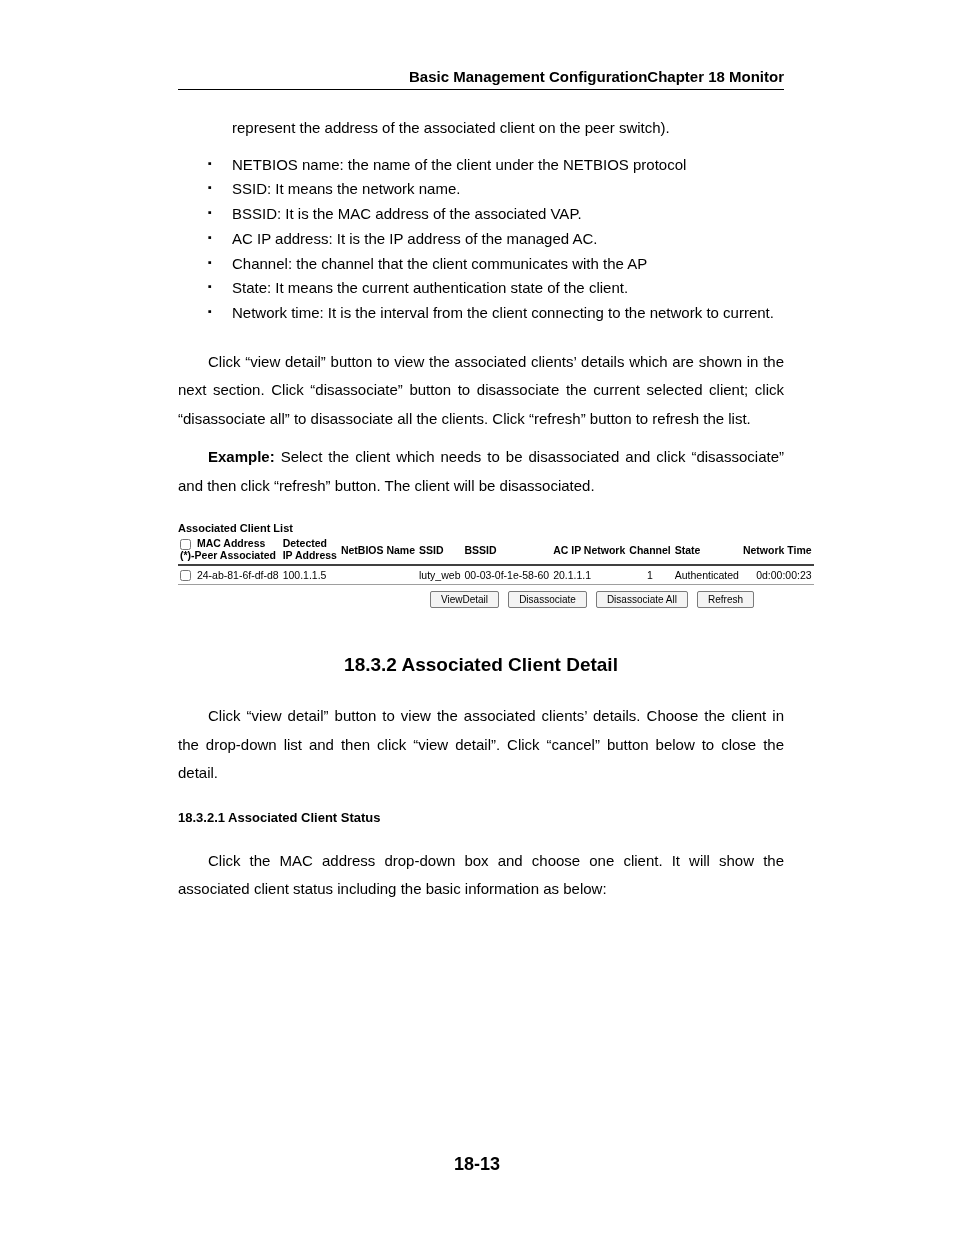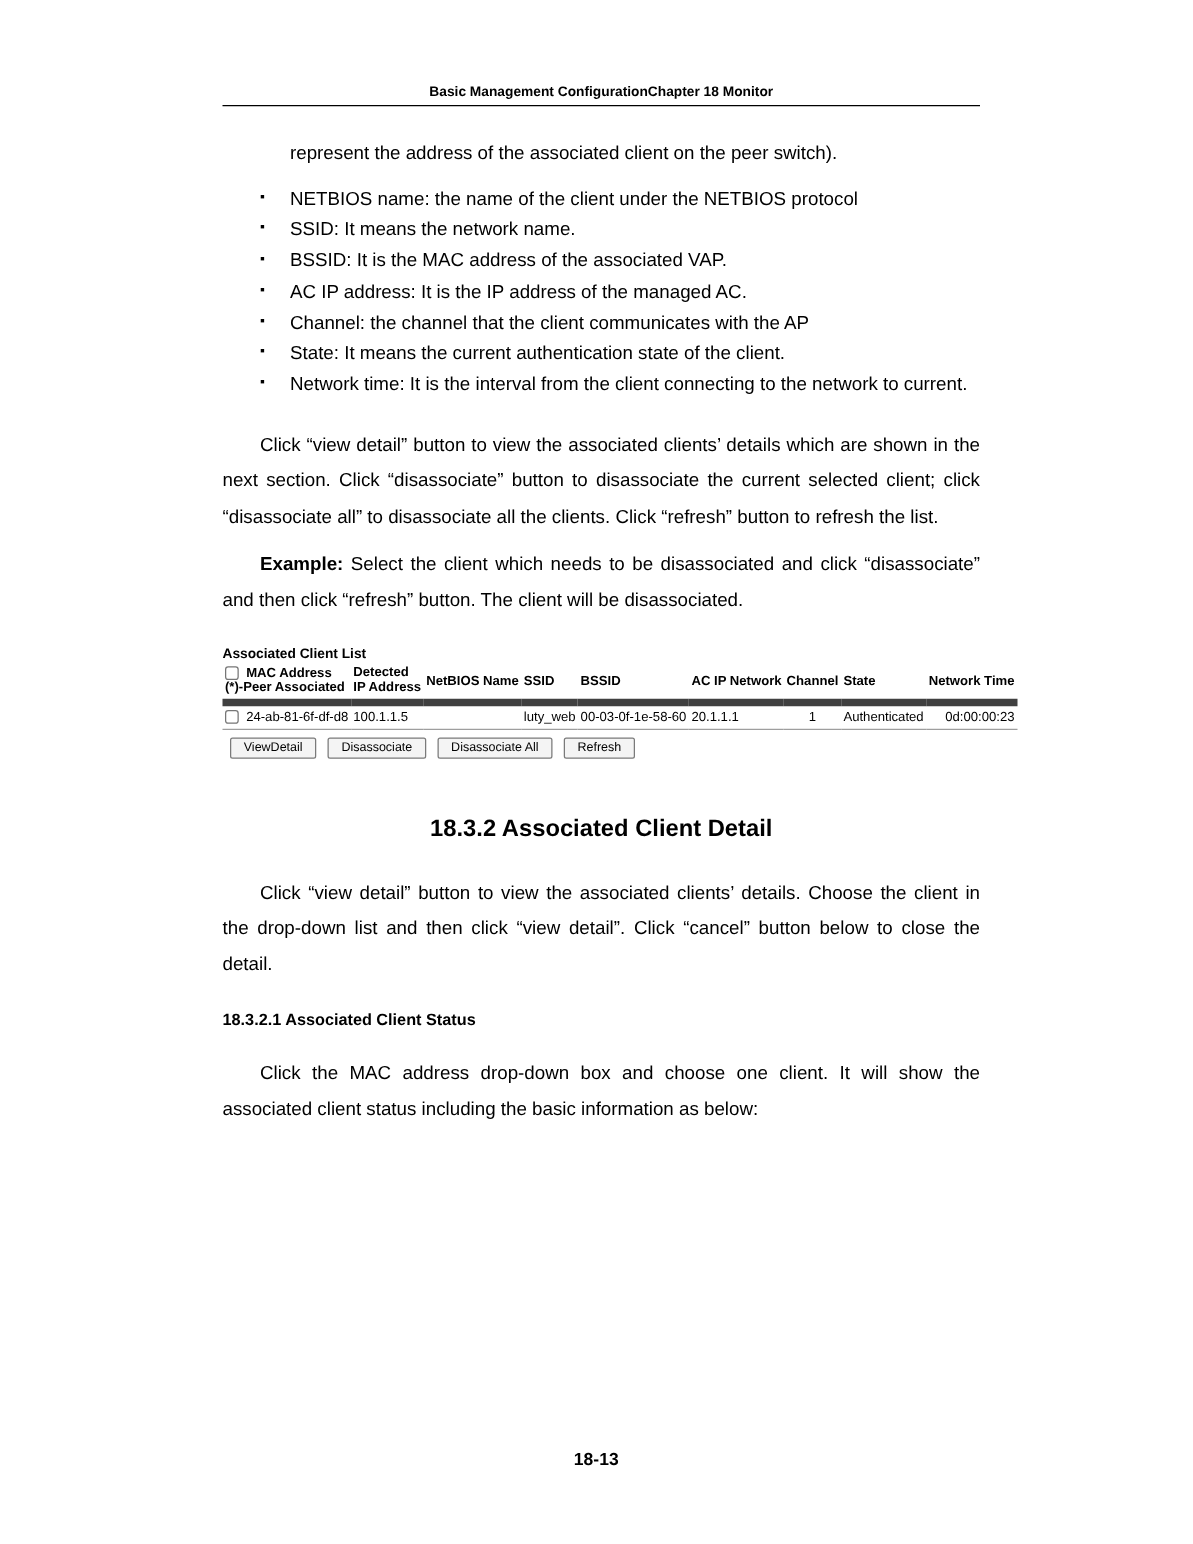--- a/index.html
+++ b/index.html
@@ -13,23 +13,23 @@
   .page {
     width: 954px;
     min-height: 1235px;
     margin: 0 auto;
     box-sizing: border-box;
     padding: 68px 170px 0 178px;
     position: relative;
   }
   .runhead {
     display: flex;
-    justify-content: center;
+    justify-content: flex-end;
     font-weight: bold;
-    font-size: 11px;
+    font-size: 15px;
     border-bottom: 1.5px solid #000;
     padding-bottom: 4px;
     margin-bottom: 24px;
   }
   .body-text p {
     margin: 0 0 10px 0;
     line-height: 1.9;
     text-align: justify;
   }
   .body-text p.indent { text-indent: 2em; }
@@ -55,24 +55,24 @@
     margin: 22px 0 46px 0;
     font-family: Verdana, Arial, sans-serif;
     font-size: 11px;
     color: #000;
     width: 576px;
   }
   .shot .title { font-weight: bold; margin-bottom: 2px; font-size: 11px; }
   .shot table { width: 100%; border-collapse: collapse; font-size: 10.5px; }
   .shot thead th { font-weight: bold; text-align: left; padding: 2px 2px; white-space: nowrap; }
   .shot thead th.stack { line-height: 1.1; }
-  .shot tbody tr { border-top: 6px solid #404040; border-bottom: 1px solid #9e9e9e; }
+  .shot tbody tr { border-top: 2px solid #404040; border-bottom: 1px solid #9e9e9e; }
   .shot tbody td { padding: 3px 2px; white-space: nowrap; }
   .shot input[type=checkbox] { width: 11px; height: 11px; margin: 0 3px 0 0; vertical-align: middle; accent-color:#555; }
-  .shot .btnrow { margin-top: 6px; }
+  .shot .btnrow { text-align: right; margin-top: 6px; }
   .shot .btn {
     display: inline-block;
     border: 1px solid #7a7a7a;
     border-radius: 2px;
     background: #f4f4f4;
     font-size: 10px;
     padding: 2px 10px;
     margin-left: 6px;
     font-family: Verdana, Arial, sans-serif;
     cursor: default;
@@ -89,21 +89,21 @@
     font-weight: bold;
     margin: 22px 0 22px 0;
   }
 
   .pagenum {
     position: absolute;
     bottom: 60px;
     left: 0; right: 0;
     text-align: center;
     font-weight: bold;
-    font-size: 14px;
+    font-size: 18px;
   }
 
   .bold { font-weight: bold; }
 </style>
 </head>
 <body>
 
 <div class="page">
 
   <div class="runhead">

